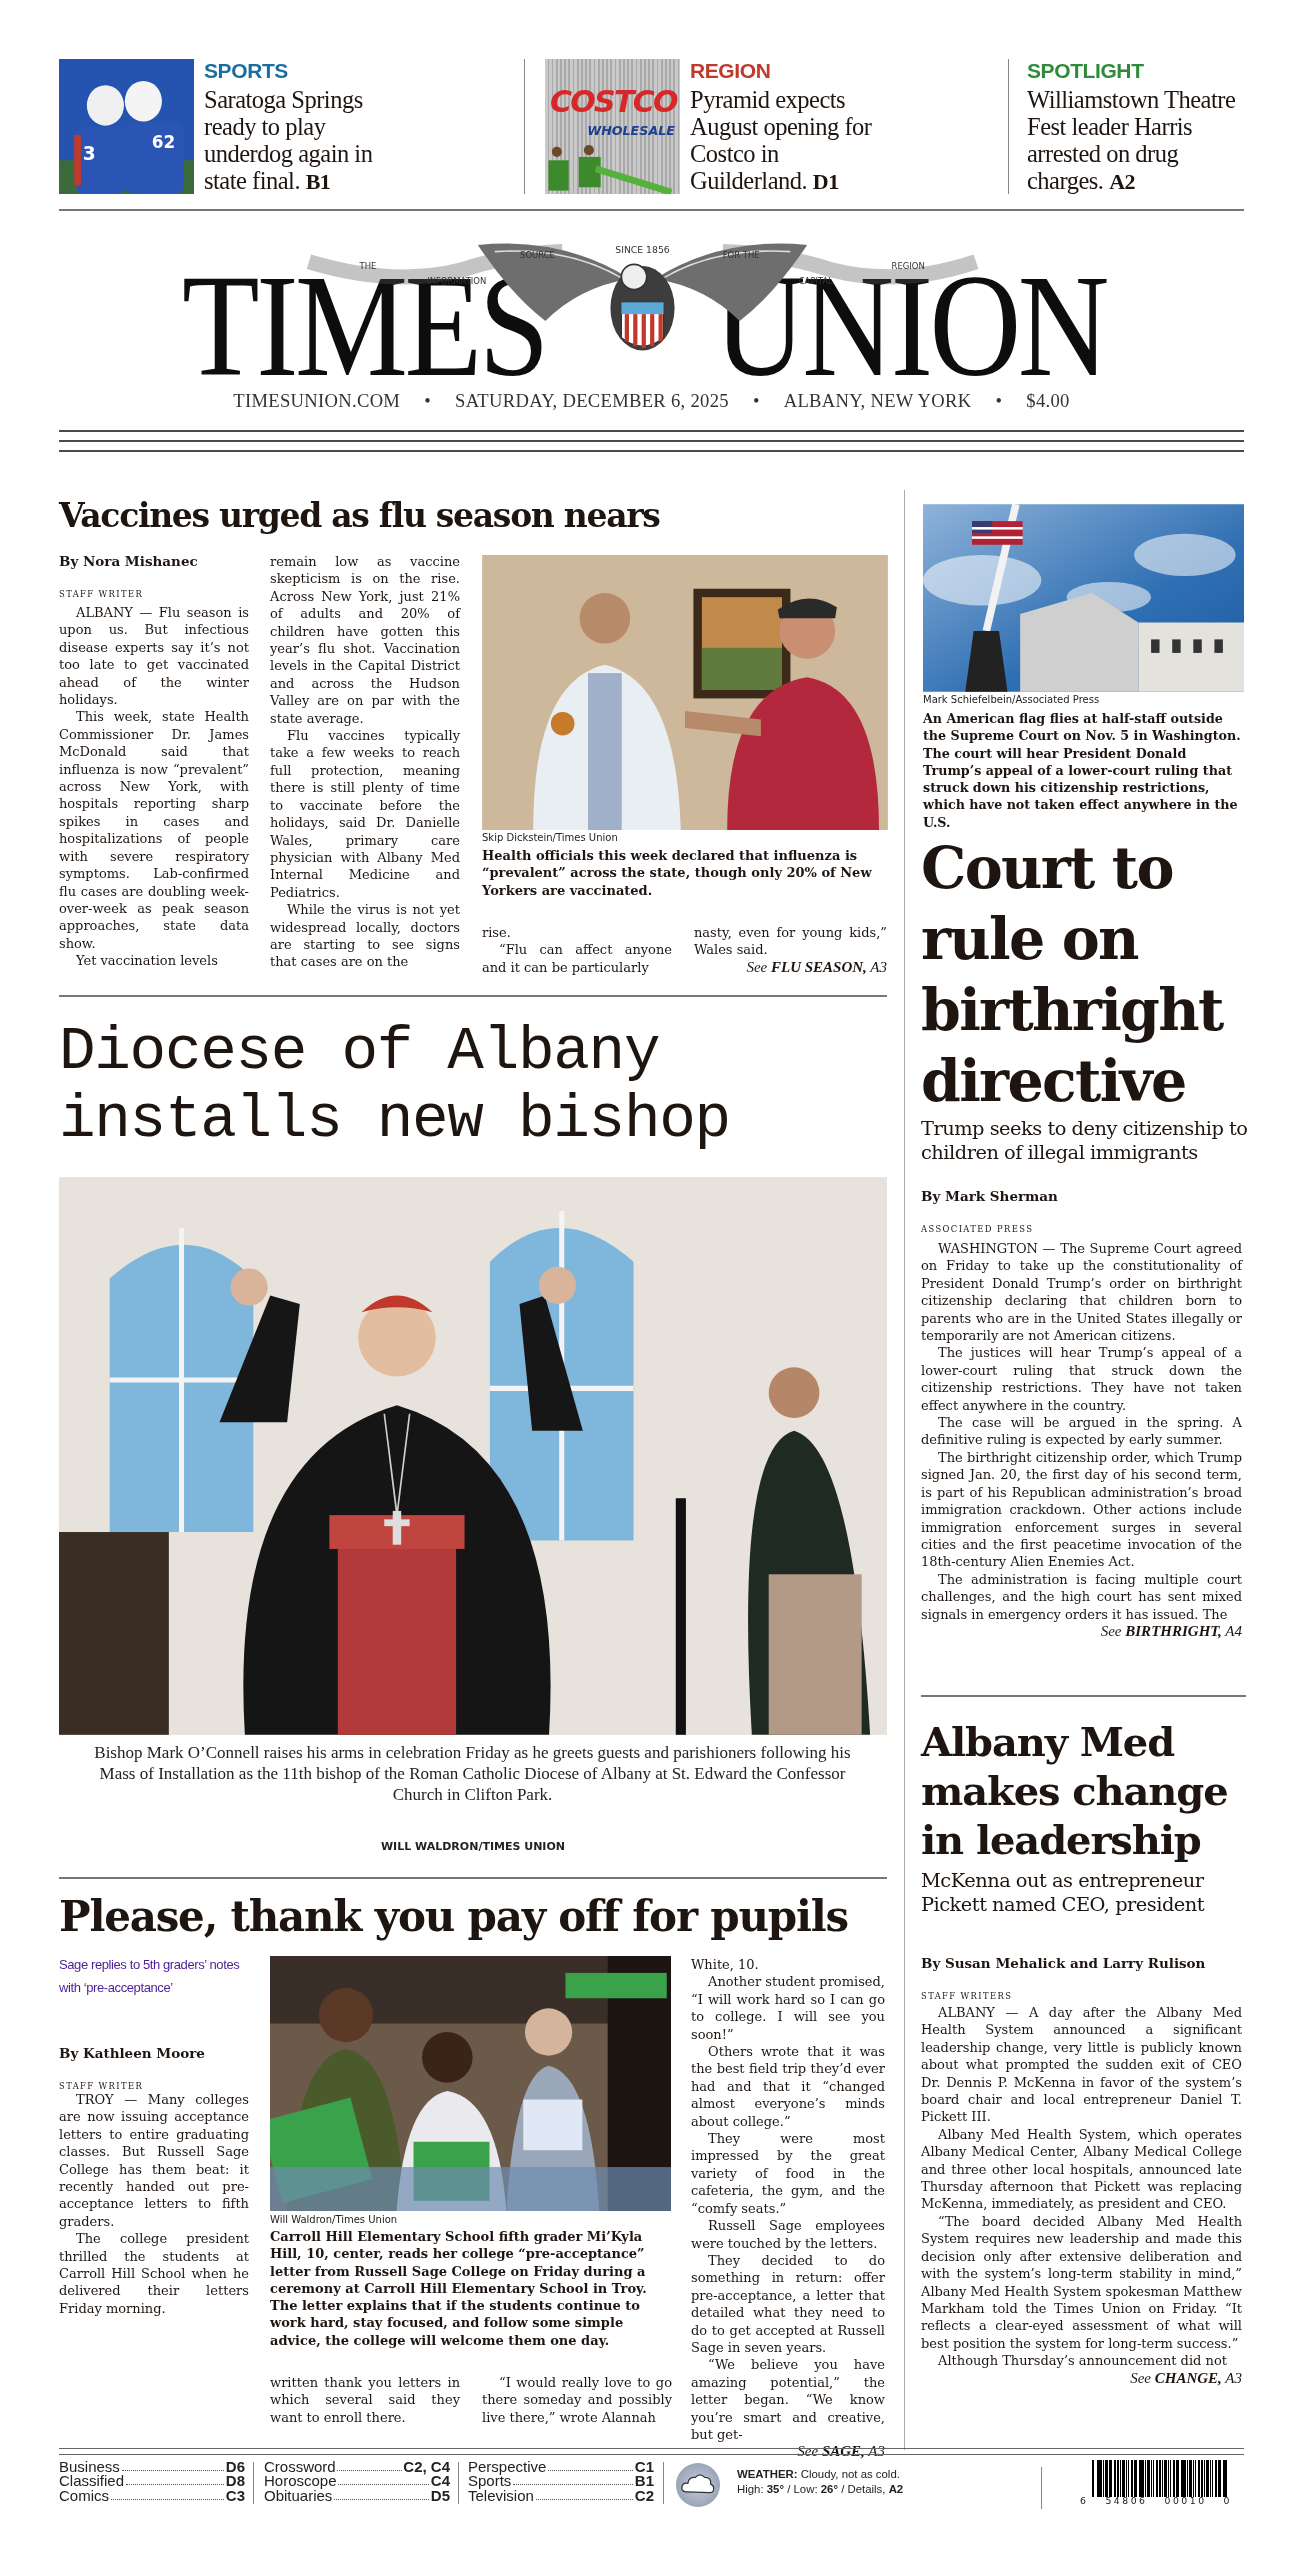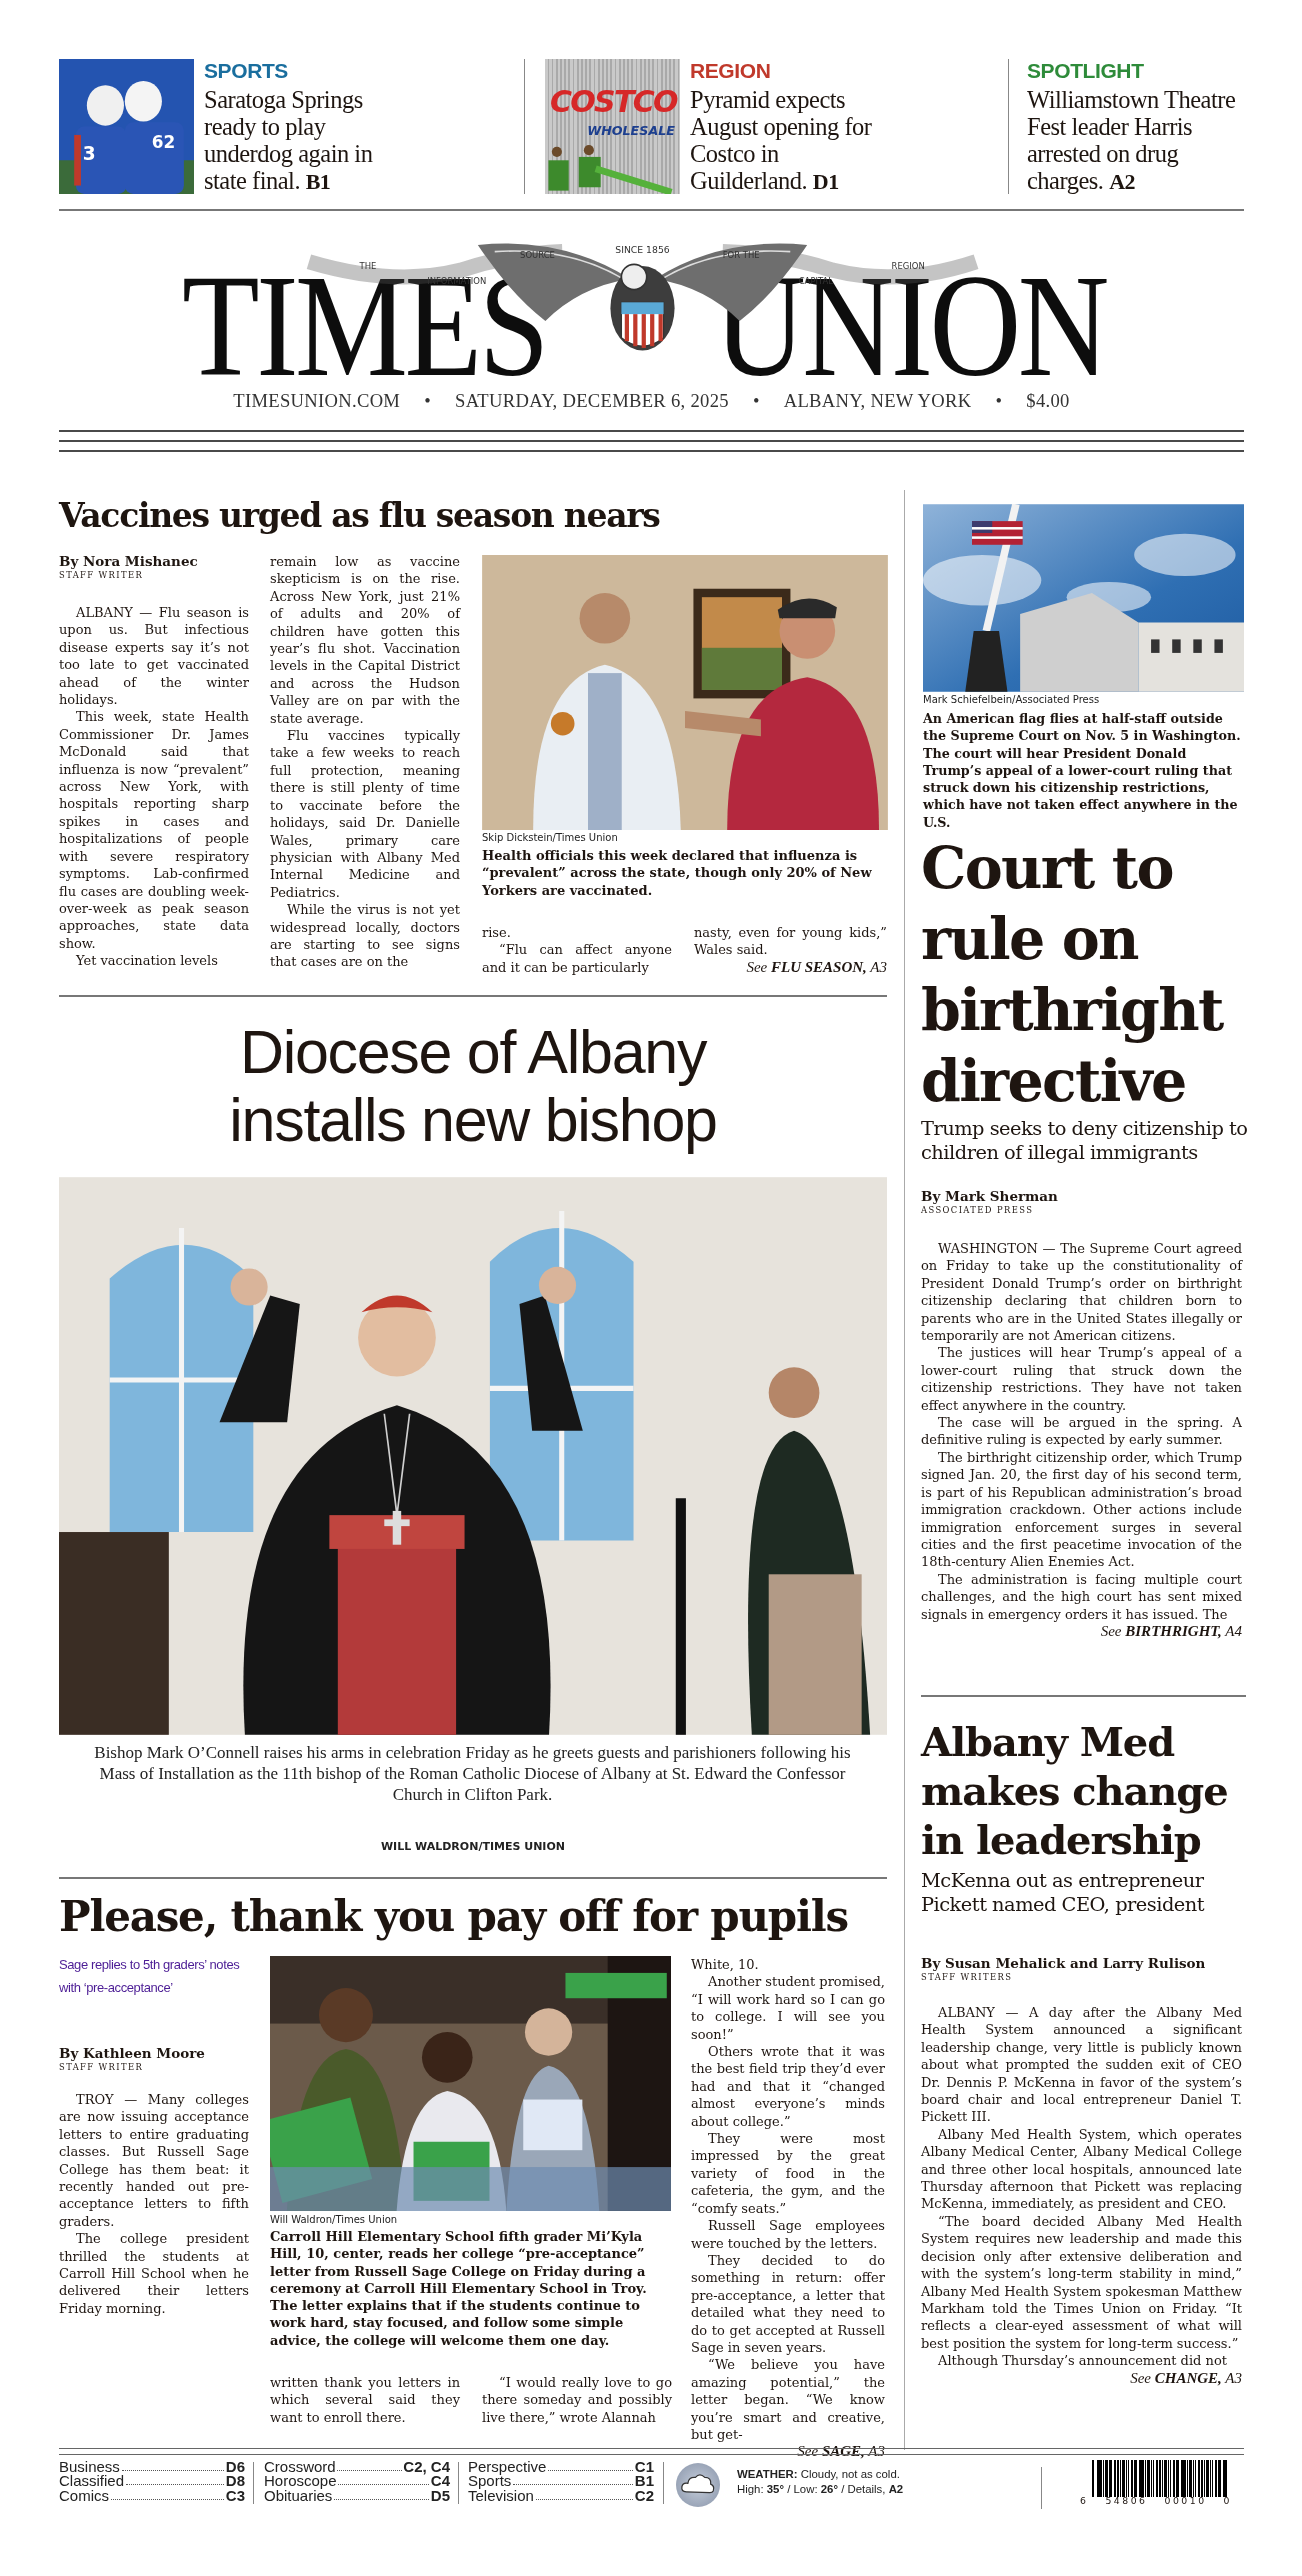--- a/index.html
+++ b/index.html
@@ -11,21 +11,21 @@
 .teaser .hed{position:absolute;left:145px;top:27px;width:186px;font-family:"Liberation Serif",serif;font-size:24.5px;line-height:27px;letter-spacing:-0.5px}
 .teaser .hed b{font-size:22px}
 .vsep{position:absolute;width:0.8px;background:#888}
 .hrule{position:absolute;left:59px;width:1185px;height:1.7px;background:#4a4a4a}
 .mast{position:absolute;left:182px;top:228px;width:938px;height:169px}
 .mast .word{position:absolute;top:25px;font-family:"Liberation Serif",serif;font-size:127px;line-height:127px;letter-spacing:-3.4px;color:#0d0d0d;transform:scaleY(1.15);transform-origin:top}
 .dateline{position:absolute;left:0;width:1303px;top:390px;text-align:center;font-family:"Liberation Serif",serif;font-size:18.6px;letter-spacing:0.3px;color:#333}
 .dateline span{margin:0 12px}
 .hed-big{font-family:"DejaVu Serif",serif;font-weight:bold;color:#1e1510}
 .byline{font-family:"DejaVu Serif",serif;font-weight:bold;font-size:13.5px}
-.role{font-family:"DejaVu Serif",serif;font-size:8.4px;letter-spacing:1.4px;margin-top:1px}
+.role{font-family:"DejaVu Serif",serif;font-size:8.4px;letter-spacing:1.4px;margin-top:20px}
 .body{font-family:"DejaVu Serif",serif;font-size:13px;line-height:17.4px;text-align:justify;hyphens:auto}
 .body p{text-indent:17px}
 .body p.noind{text-indent:0}
 .credit{font-family:"DejaVu Sans",sans-serif;font-size:10px;text-align:left;color:#222}
 .cap{font-family:"DejaVu Serif",serif;font-weight:bold;font-size:13px;line-height:17.3px}
 .jump{font-family:"Liberation Serif",serif;font-size:15px;text-align:right;font-style:italic}
 .jump b{font-style:italic}
 .photo{position:absolute;overflow:hidden}
 .footer-col{position:absolute;top:2460px;font-family:"Liberation Sans",sans-serif;font-size:15px;line-height:14.4px;color:#222}
 .footer-col .row{display:flex;width:186px}
@@ -162,21 +162,21 @@
   <p class="noind">rise.</p>
   <p>“Flu can affect anyone and it can be particularly</p>
 </div>
 <div class="abs body" style="left:694px;top:924px;width:193px">
   <p class="noind">nasty, even for young kids,” Wales said.</p>
   <div class="jump"><span>See</span> <b>FLU SEASON,</b> <span>A3</span></div>
 </div>
 
 <div class="abs" style="left:59px;top:995px;width:828px;height:1.7px;background:#777"></div>
 
-<div class="abs" style="left:59px;top:1018px;width:828px;text-align:center;font-family:Liberation Sans, sans-serif;font-size:61px;line-height:68px;letter-spacing:-1.3px;color:#1e1510">
+<div class="abs" style="left:59px;top:1018px;width:828px;text-align:left;font-family:Liberation Mono, monospace;font-size:61px;line-height:68px;letter-spacing:-1.3px;color:#1e1510">
   <div>Diocese of Albany</div>
   <div>installs new bishop</div>
 </div>
 
 <div class="photo" style="left:59px;top:1177px;width:828px;height:558px">
   <svg width="828" height="558" viewBox="0 0 980 660">
     <rect width="980" height="660" fill="#e7e3dc"></rect>
     <path d="M60 120 Q150 40 230 120 V420 H60Z" fill="#7fb6dc"></path>
     <path d="M510 100 Q590 20 680 100 V430 H510Z" fill="#7fb6dc"></path>
     <g stroke="#f4f4f4" stroke-width="6">

